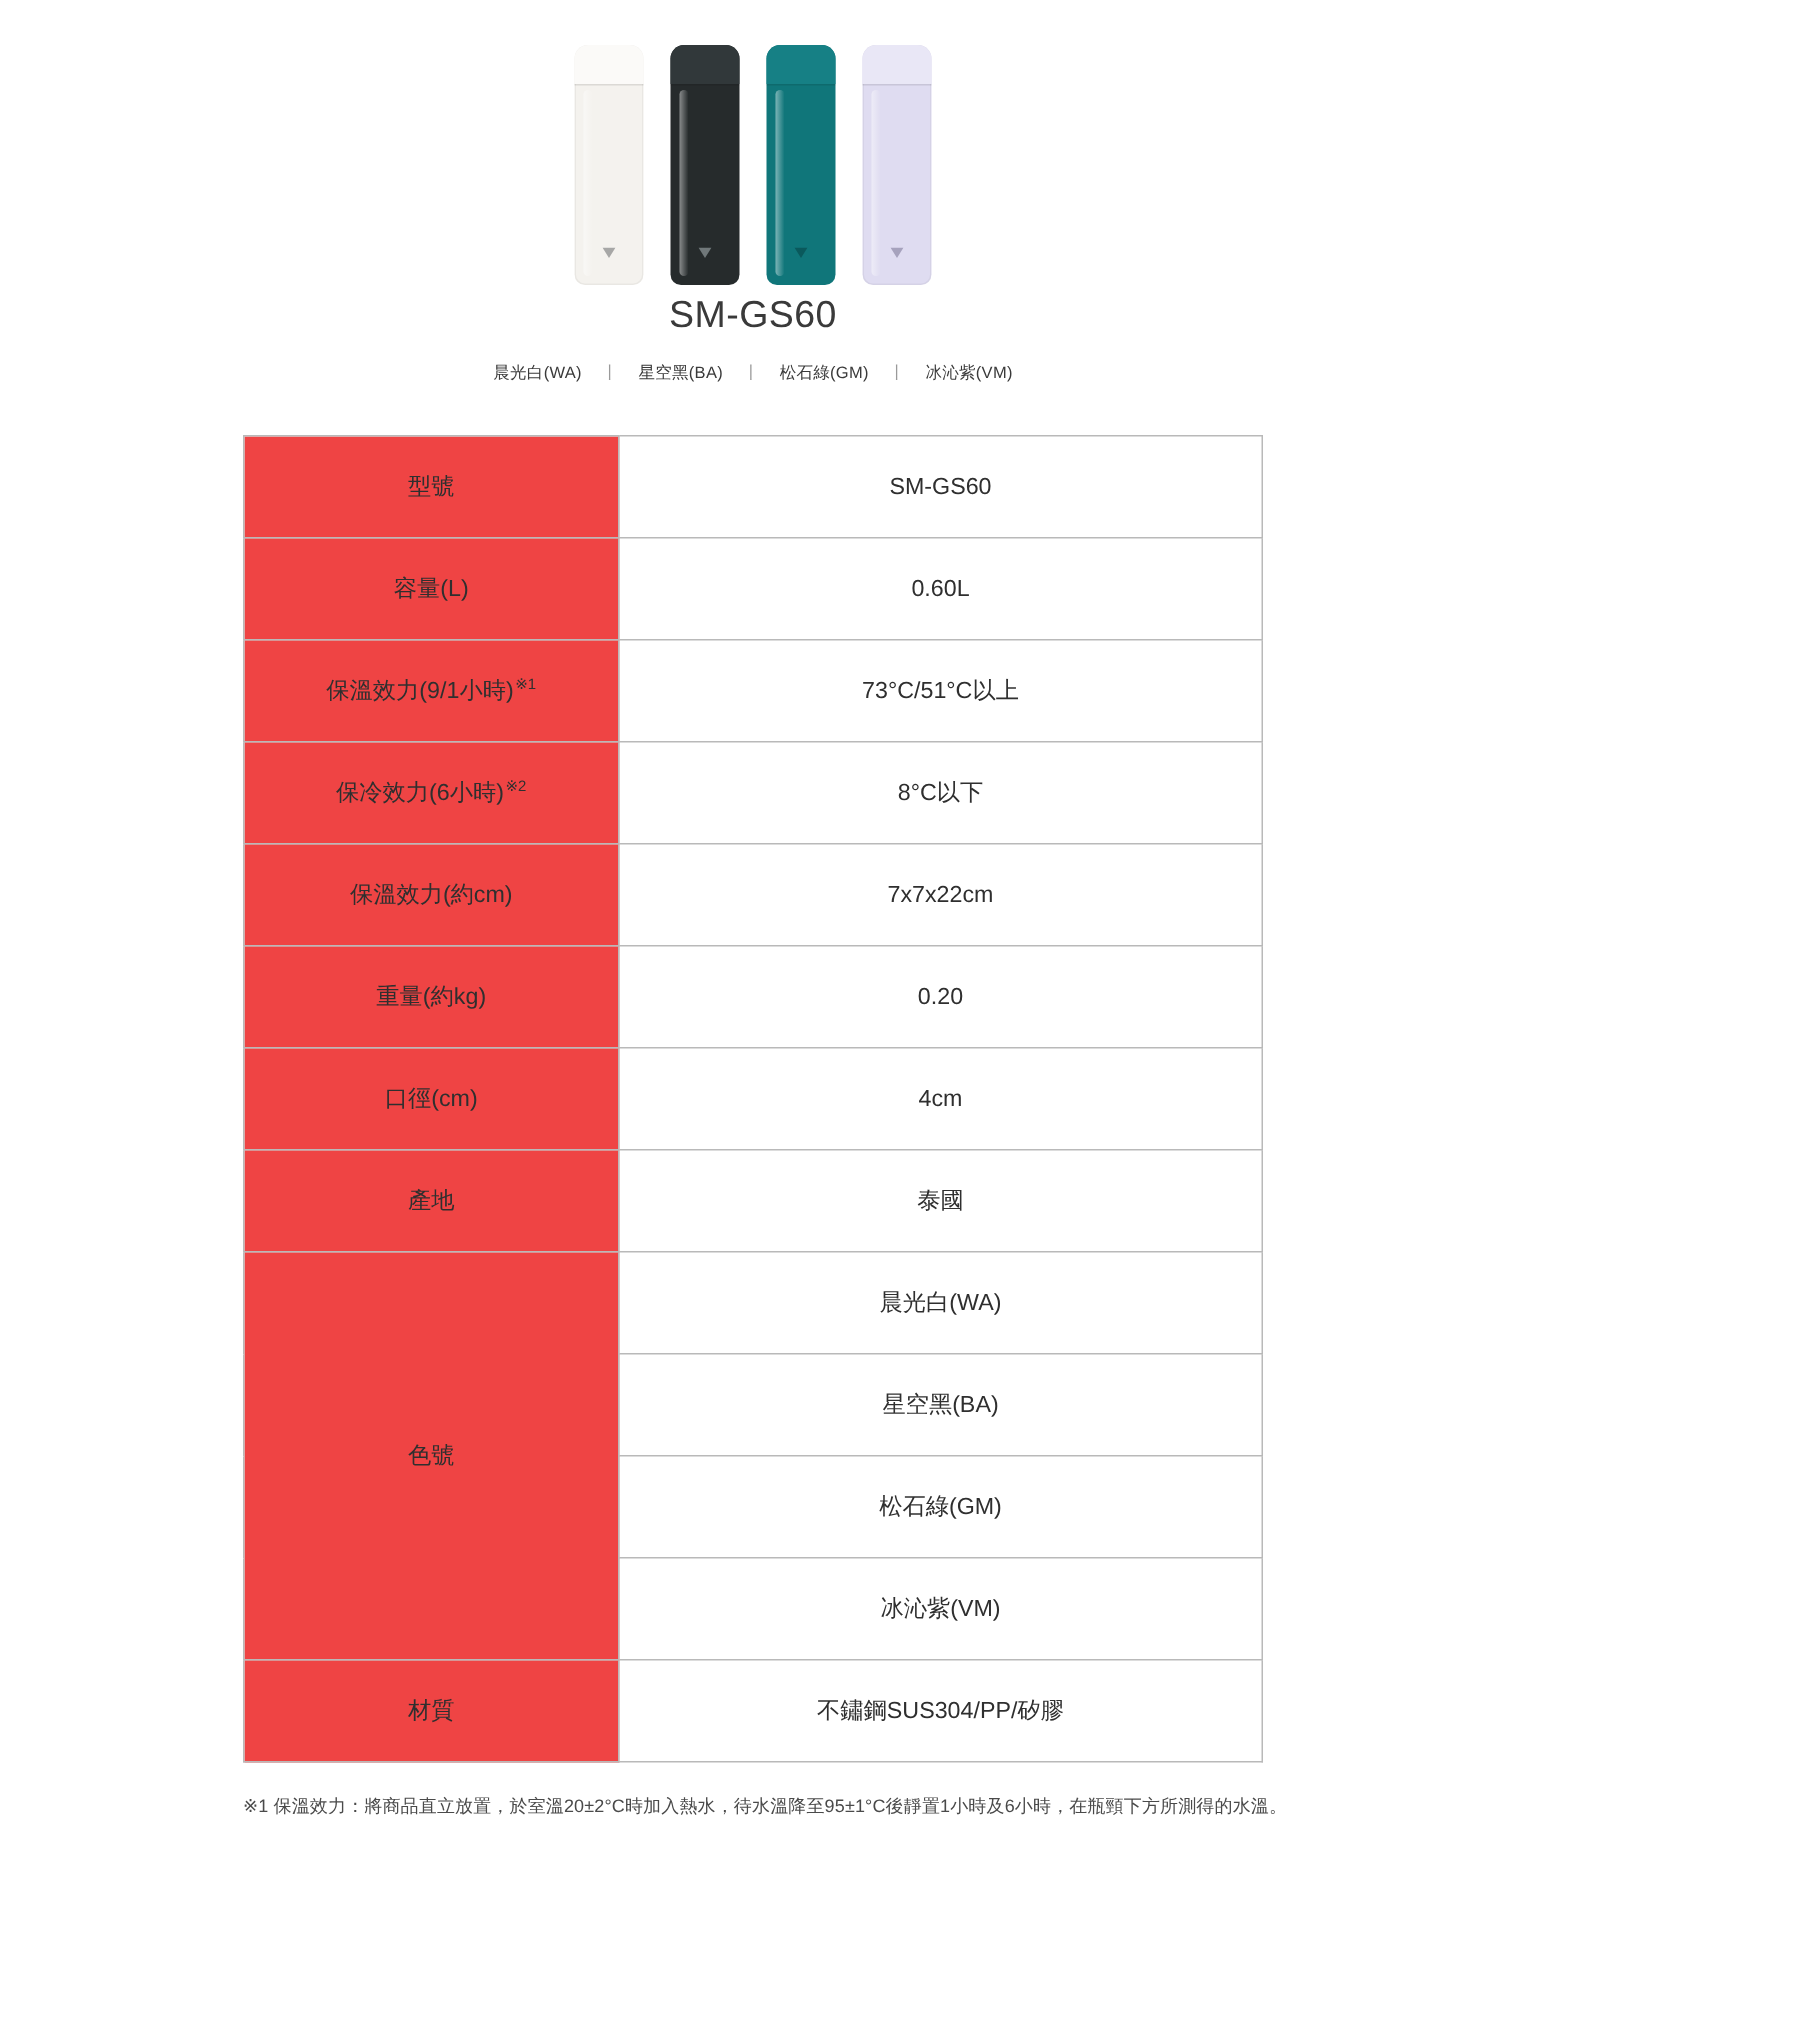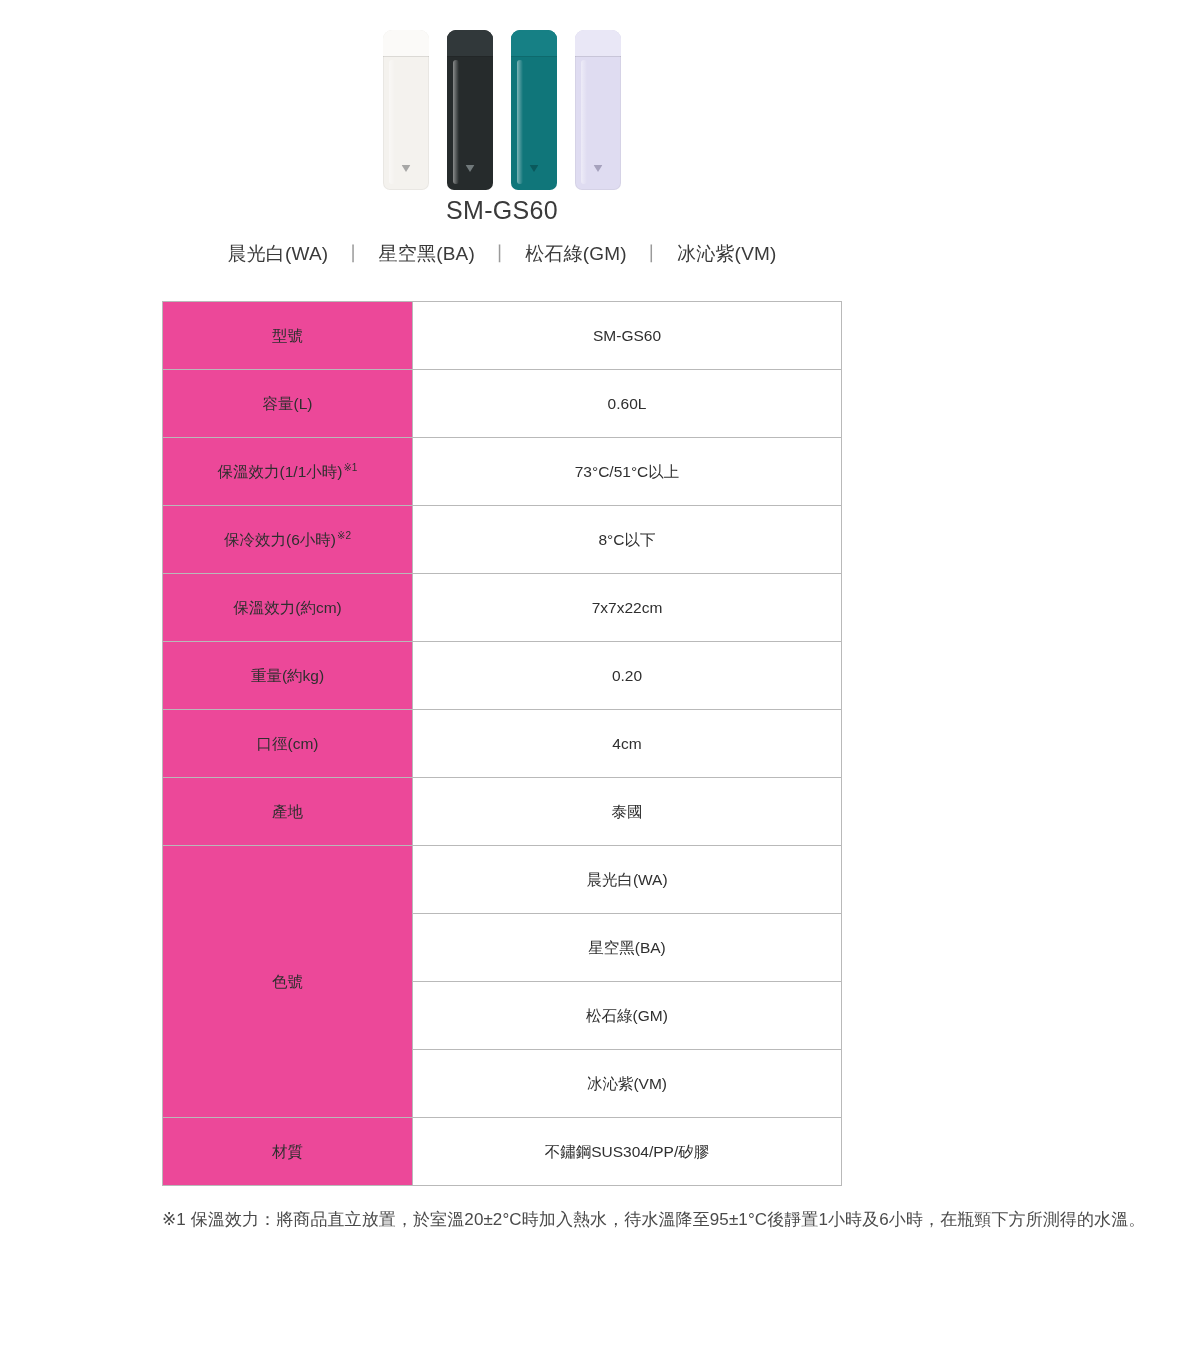--- a/index.html
+++ b/index.html
@@ -73,21 +73,21 @@
   
   .model-title {
     text-align: center;
     font-size: 25px;
     letter-spacing: .3px;
     color: #3a3a3a;
     margin-top: 6px;
   }
   .color-legend {
     text-align: center;
-    font-size: 19px;
+    font-size: 11px;
     color: #3a3a3a;
     margin-top: 16px;
     letter-spacing: .2px;
   }
   .color-legend .sep {
     display: inline-block;
     padding: 0 10px;
     color: #9a9a9a;
   }
 
@@ -106,38 +106,38 @@
     text-align: center;
     vertical-align: middle;
     font-size: 15.5px;
     color: #2f2f2f;
     height: 68px;
     padding: 6px 8px;
     line-height: 1.5;
   }
   table.spec td.label {
     width: 250px;
-    background: #ec4899;
+    background: #ef4444;
     font-size: 15.5px;
     text-align: center;
   }
   table.spec td.value {
     background: #ffffff;
   }
   sup.note {
     font-size: 10px;
     vertical-align: super;
     margin-left: 1px;
   }
 
   
   .footnotes {
     width: 680px;
     margin: 18px auto 16px auto;
-    font-size: 17px;
+    font-size: 12px;
     color: #4a4a4a;
     line-height: 1.9;
     letter-spacing: .1px;
   }
   .footnotes div { white-space: nowrap; }
   .spacer-bottom { height: 70px; }
 </style>
 </head>
 <body>
 
@@ -198,21 +198,21 @@
           <td class="label"><span>型號</span></td>
           <td class="value">SM-GS60</td>
         </tr>
 
         <tr>
           <td class="label"><span>容量(L)</span></td>
           <td class="value">0.60L</td>
         </tr>
 
         <tr>
-          <td class="label"><span>保溫效力(1/1小時)</span><sup class="note">※1</sup></td>
+          <td class="label"><span>保溫效力(9/1小時)</span><sup class="note">※1</sup></td>
           <td class="value">73°C/51°C以上</td>
         </tr>
 
         <tr>
           <td class="label"><span>保冷效力(6小時)</span><sup class="note">※2</sup></td>
           <td class="value">8°C以下</td>
         </tr>
 
         <tr>
           <td class="label"><span>保溫效力(約cm)</span></td>

